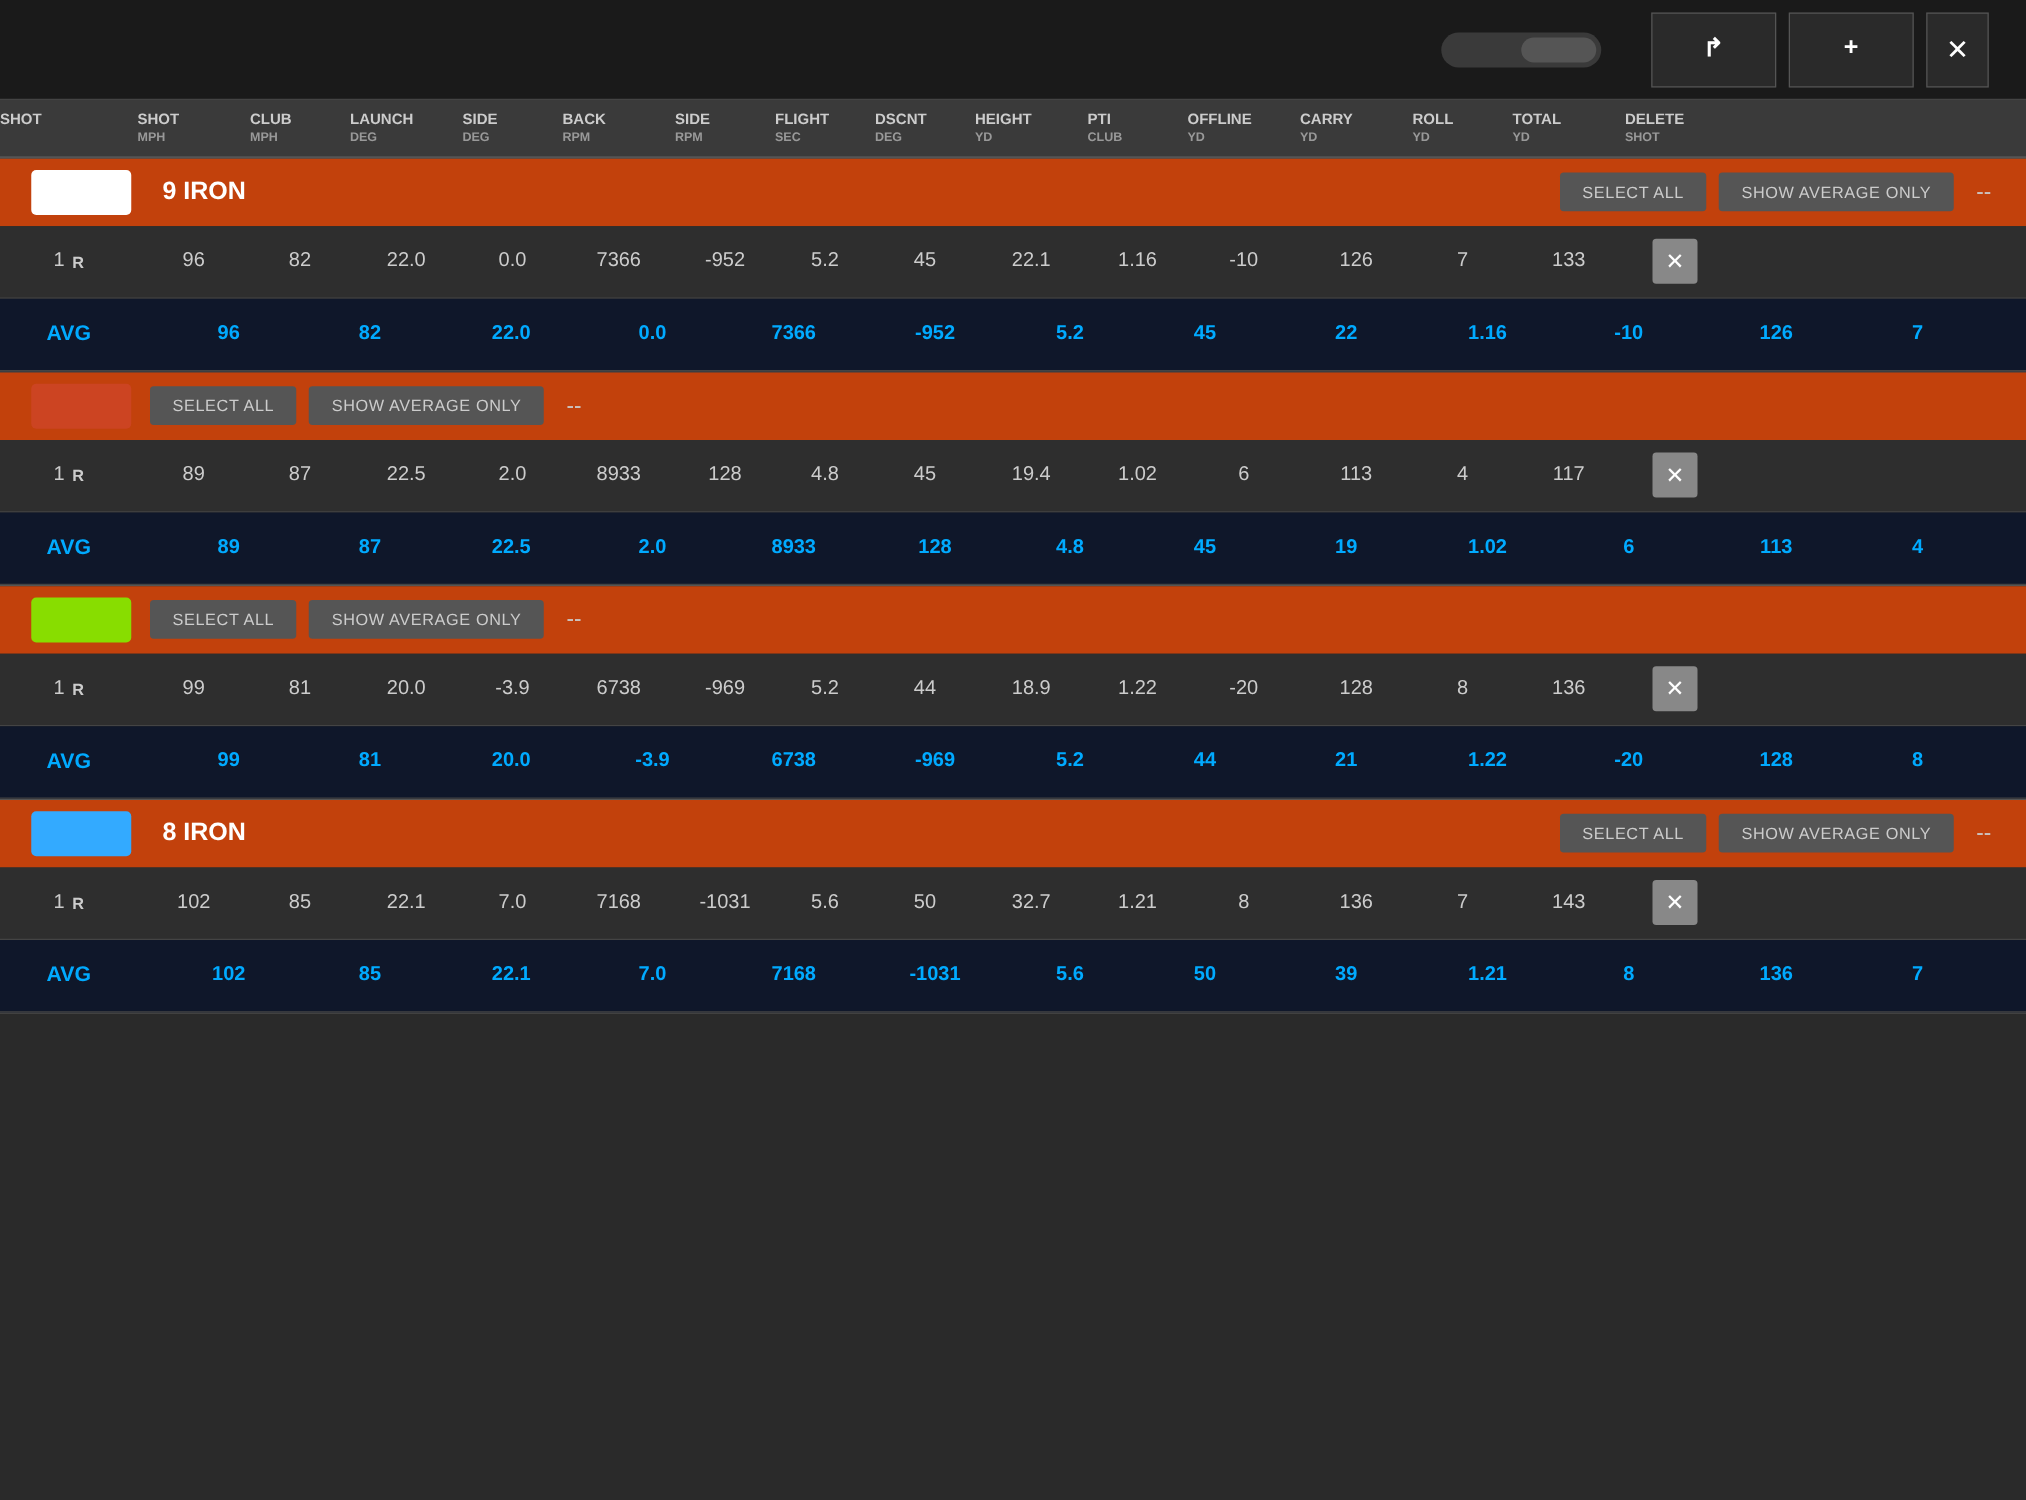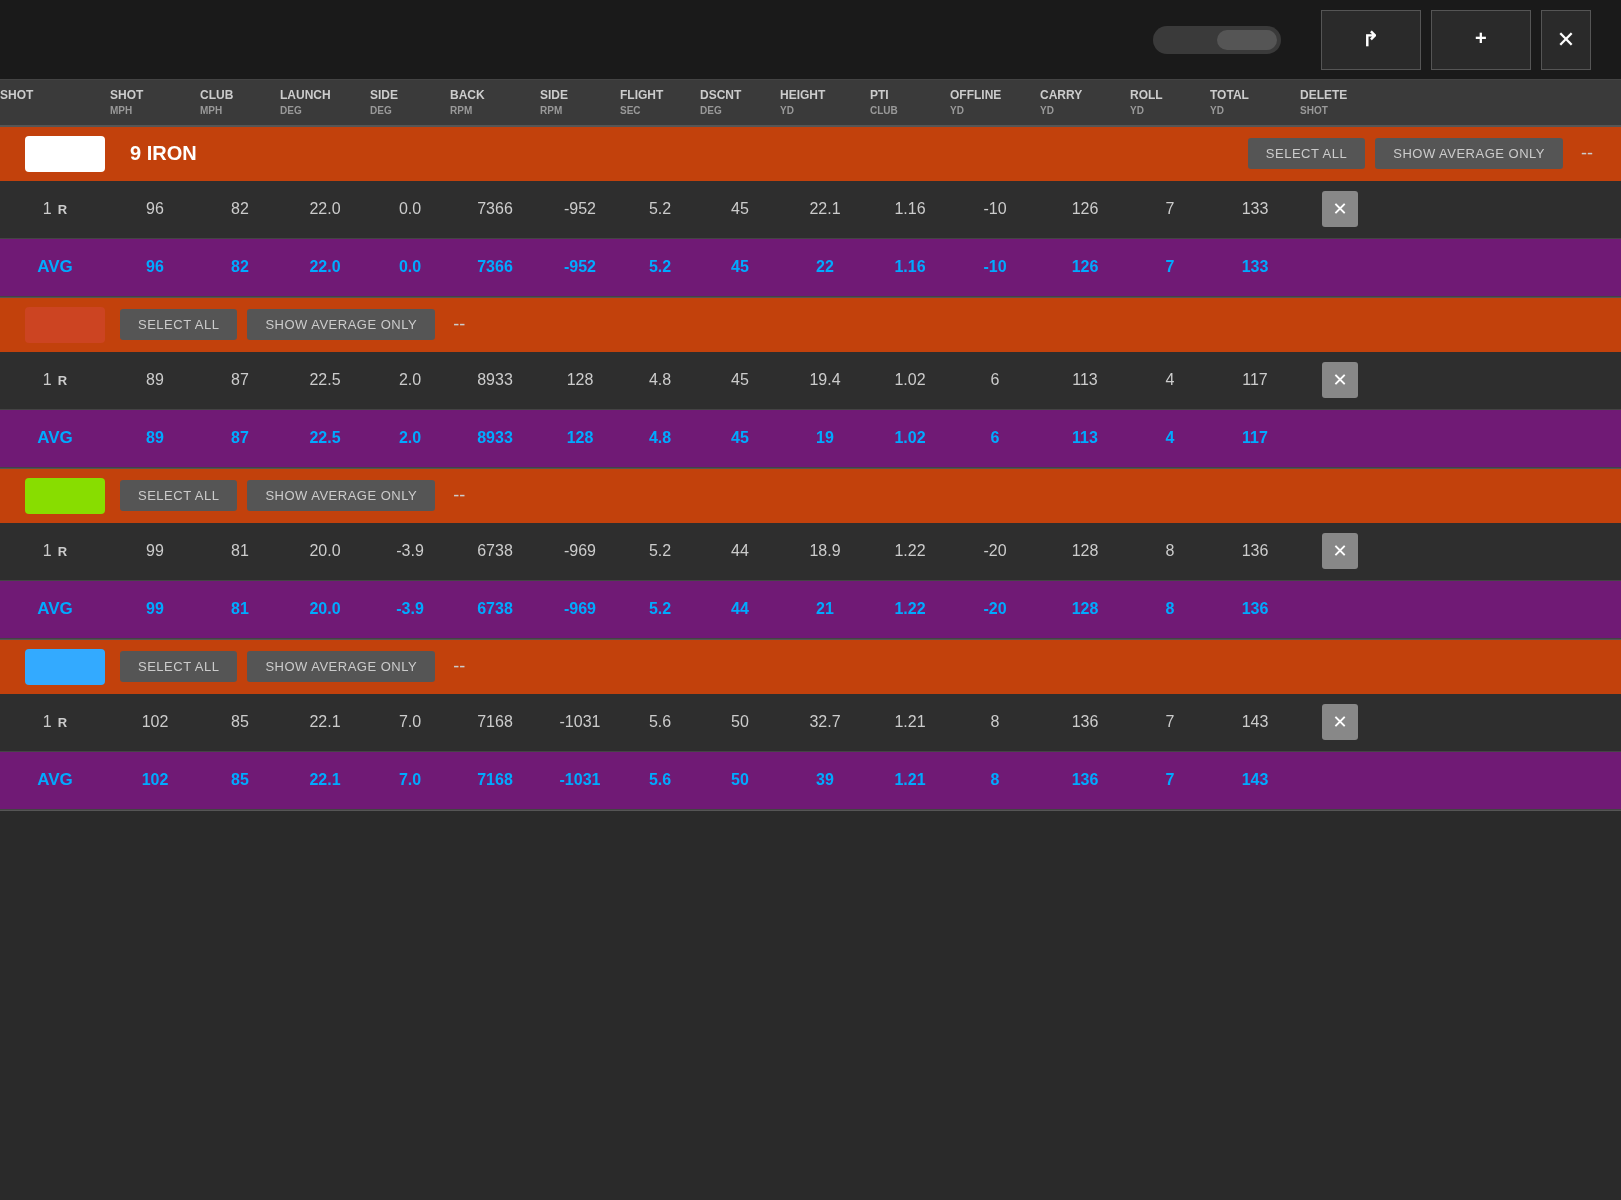--- a/index.html
+++ b/index.html
@@ -167,21 +167,22 @@
       display: grid;
       grid-template-columns: 110px 90px 80px 90px 80px 90px 80px 80px 80px 90px 80px 90px 90px 80px 90px 80px;
       align-items: center;
       border-bottom: 1px solid #444;
       min-height: 58px;
     }
     .data-row.shot-row {
       background: #2e2e2e;
     }
     .data-row.avg-row {
-      background: #701a75;
+      background: #0f172a;
+      gap: 28px;
     }
     .data-cell {
       text-align: center;
       font-size: 16px;
       color: #ccc;
     }
     .data-cell.shot-num {
       display: flex;
       align-items: center;
       justify-content: center;
@@ -425,20 +426,21 @@
           <div class="data-cell avg-val">-20</div>
           <div class="data-cell avg-val">128</div>
           <div class="data-cell avg-val">8</div>
           <div class="data-cell avg-val">136</div>
           <div class="data-cell"></div>
         </div>
       </div>
       <div class="club-section">
         <div class="club-header-row">
           <div class="club-color-swatch" style="background: rgb(51, 170, 255);"></div>
+          <div class="club-name">8 IRON</div>
           <div class="club-actions">
             <button class="club-action-btn">SELECT ALL</button>
             <button class="club-action-btn">SHOW AVERAGE ONLY</button>
             <span class="club-dots">--</span>
           </div>
         </div>
         <div class="data-row shot-row">
           <div class="data-cell shot-num">
             <span>1</span>
             <span class="r-badge">R</span>

